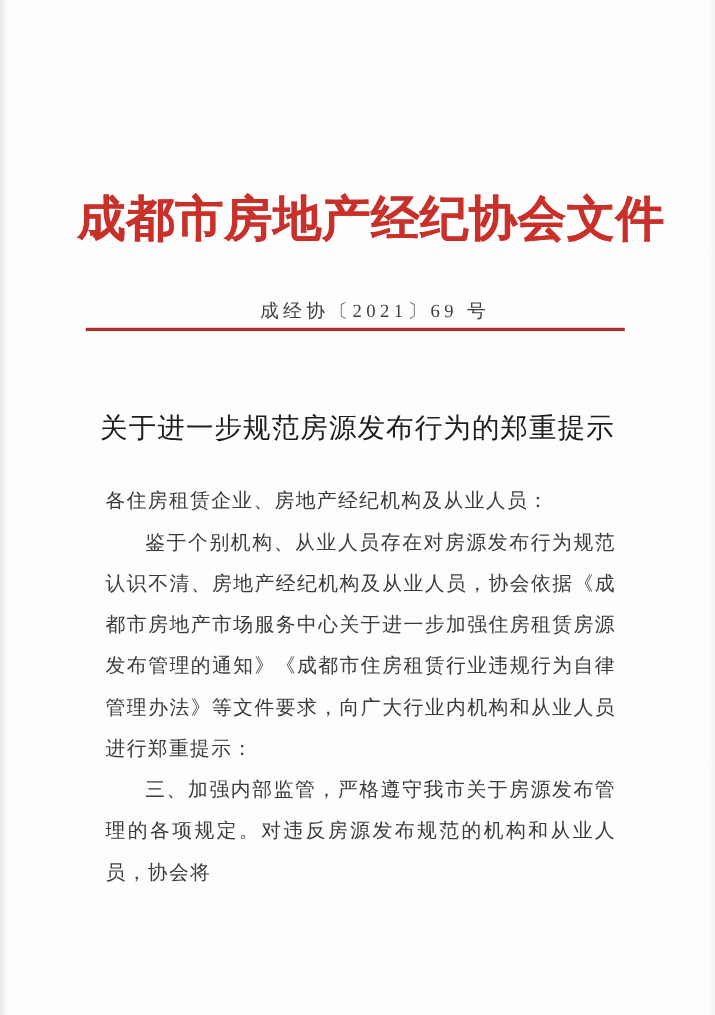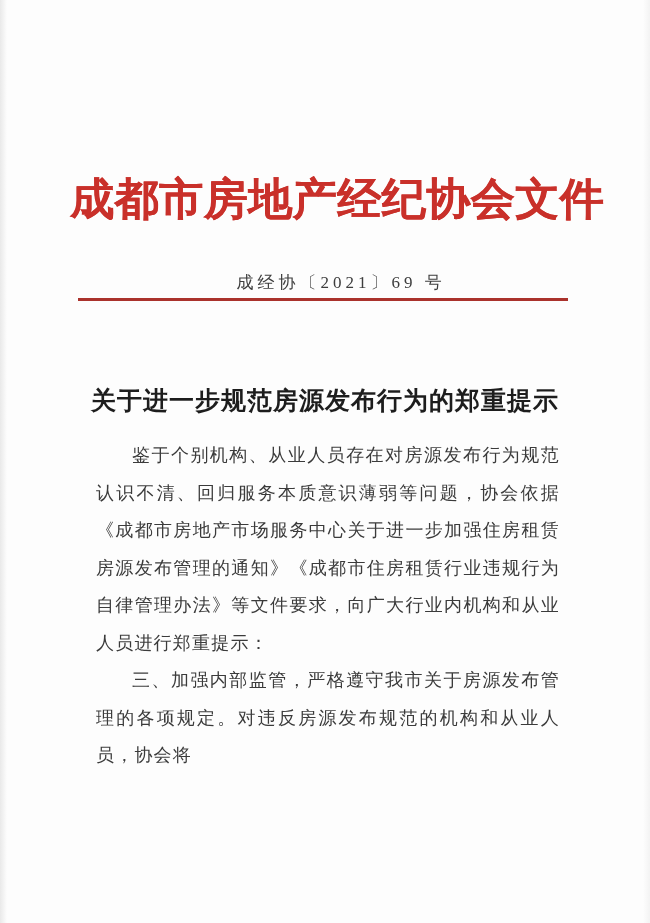--- a/index.html
+++ b/index.html
@@ -48,27 +48,27 @@
     top: 298px;
     left: 78px;
     width: 490px;
     height: 0;
     margin: 0;
     border: none;
     border-top: 3px solid #aa322c;
   }
   .doc-title {
     position: absolute;
-    top: 384px;
+    top: 372px;
     left: 0;
     width: 100%;
     margin: 0;
     text-align: center;
     font-size: 25px;
-    font-weight: bold;
+    font-weight: normal;
     letter-spacing: 1px;
     color: #1d1d1d;
   }
   .body-block {
     position: absolute;
     top: 437px;
     left: 96px;
     width: 464px;
     font-size: 18px;
     line-height: 37.5px;
@@ -93,19 +93,20 @@
 
   <h1 class="header-title">成都市房地产经纪协会文件</h1>
 
   <div class="doc-number">成经协〔2021〕69 号</div>
 
   <hr class="red-rule">
 
   <h2 class="doc-title">关于进一步规范房源发布行为的郑重提示</h2>
 
   <div class="body-block">
+    <p class="salutation">各住房租赁企业、房地产经纪机构及从业人员：</p>
     <div id="paragraphs">
-        <p class="body-para">鉴于个别机构、从业人员存在对房源发布行为规范认识不清、回归服务本质意识薄弱等问题，协会依据《成都市房地产市场服务中心关于进一步加强住房租赁房源发布管理的通知》《成都市住房租赁行业违规行为自律管理办法》等文件要求，向广大行业内机构和从业人员进行郑重提示：</p>
+        <p class="body-para">鉴于个别机构、从业人员存在对房源发布行为规范认识不清、房地产经纪机构及从业人员，协会依据《成都市房地产市场服务中心关于进一步加强住房租赁房源发布管理的通知》《成都市住房租赁行业违规行为自律管理办法》等文件要求，向广大行业内机构和从业人员进行郑重提示：</p>
         <p class="body-para">三、加强内部监管，严格遵守我市关于房源发布管理的各项规定。对违反房源发布规范的机构和从业人员，协会将</p>
       </div>
   </div>
 
 </div>
 
 </body></html>

